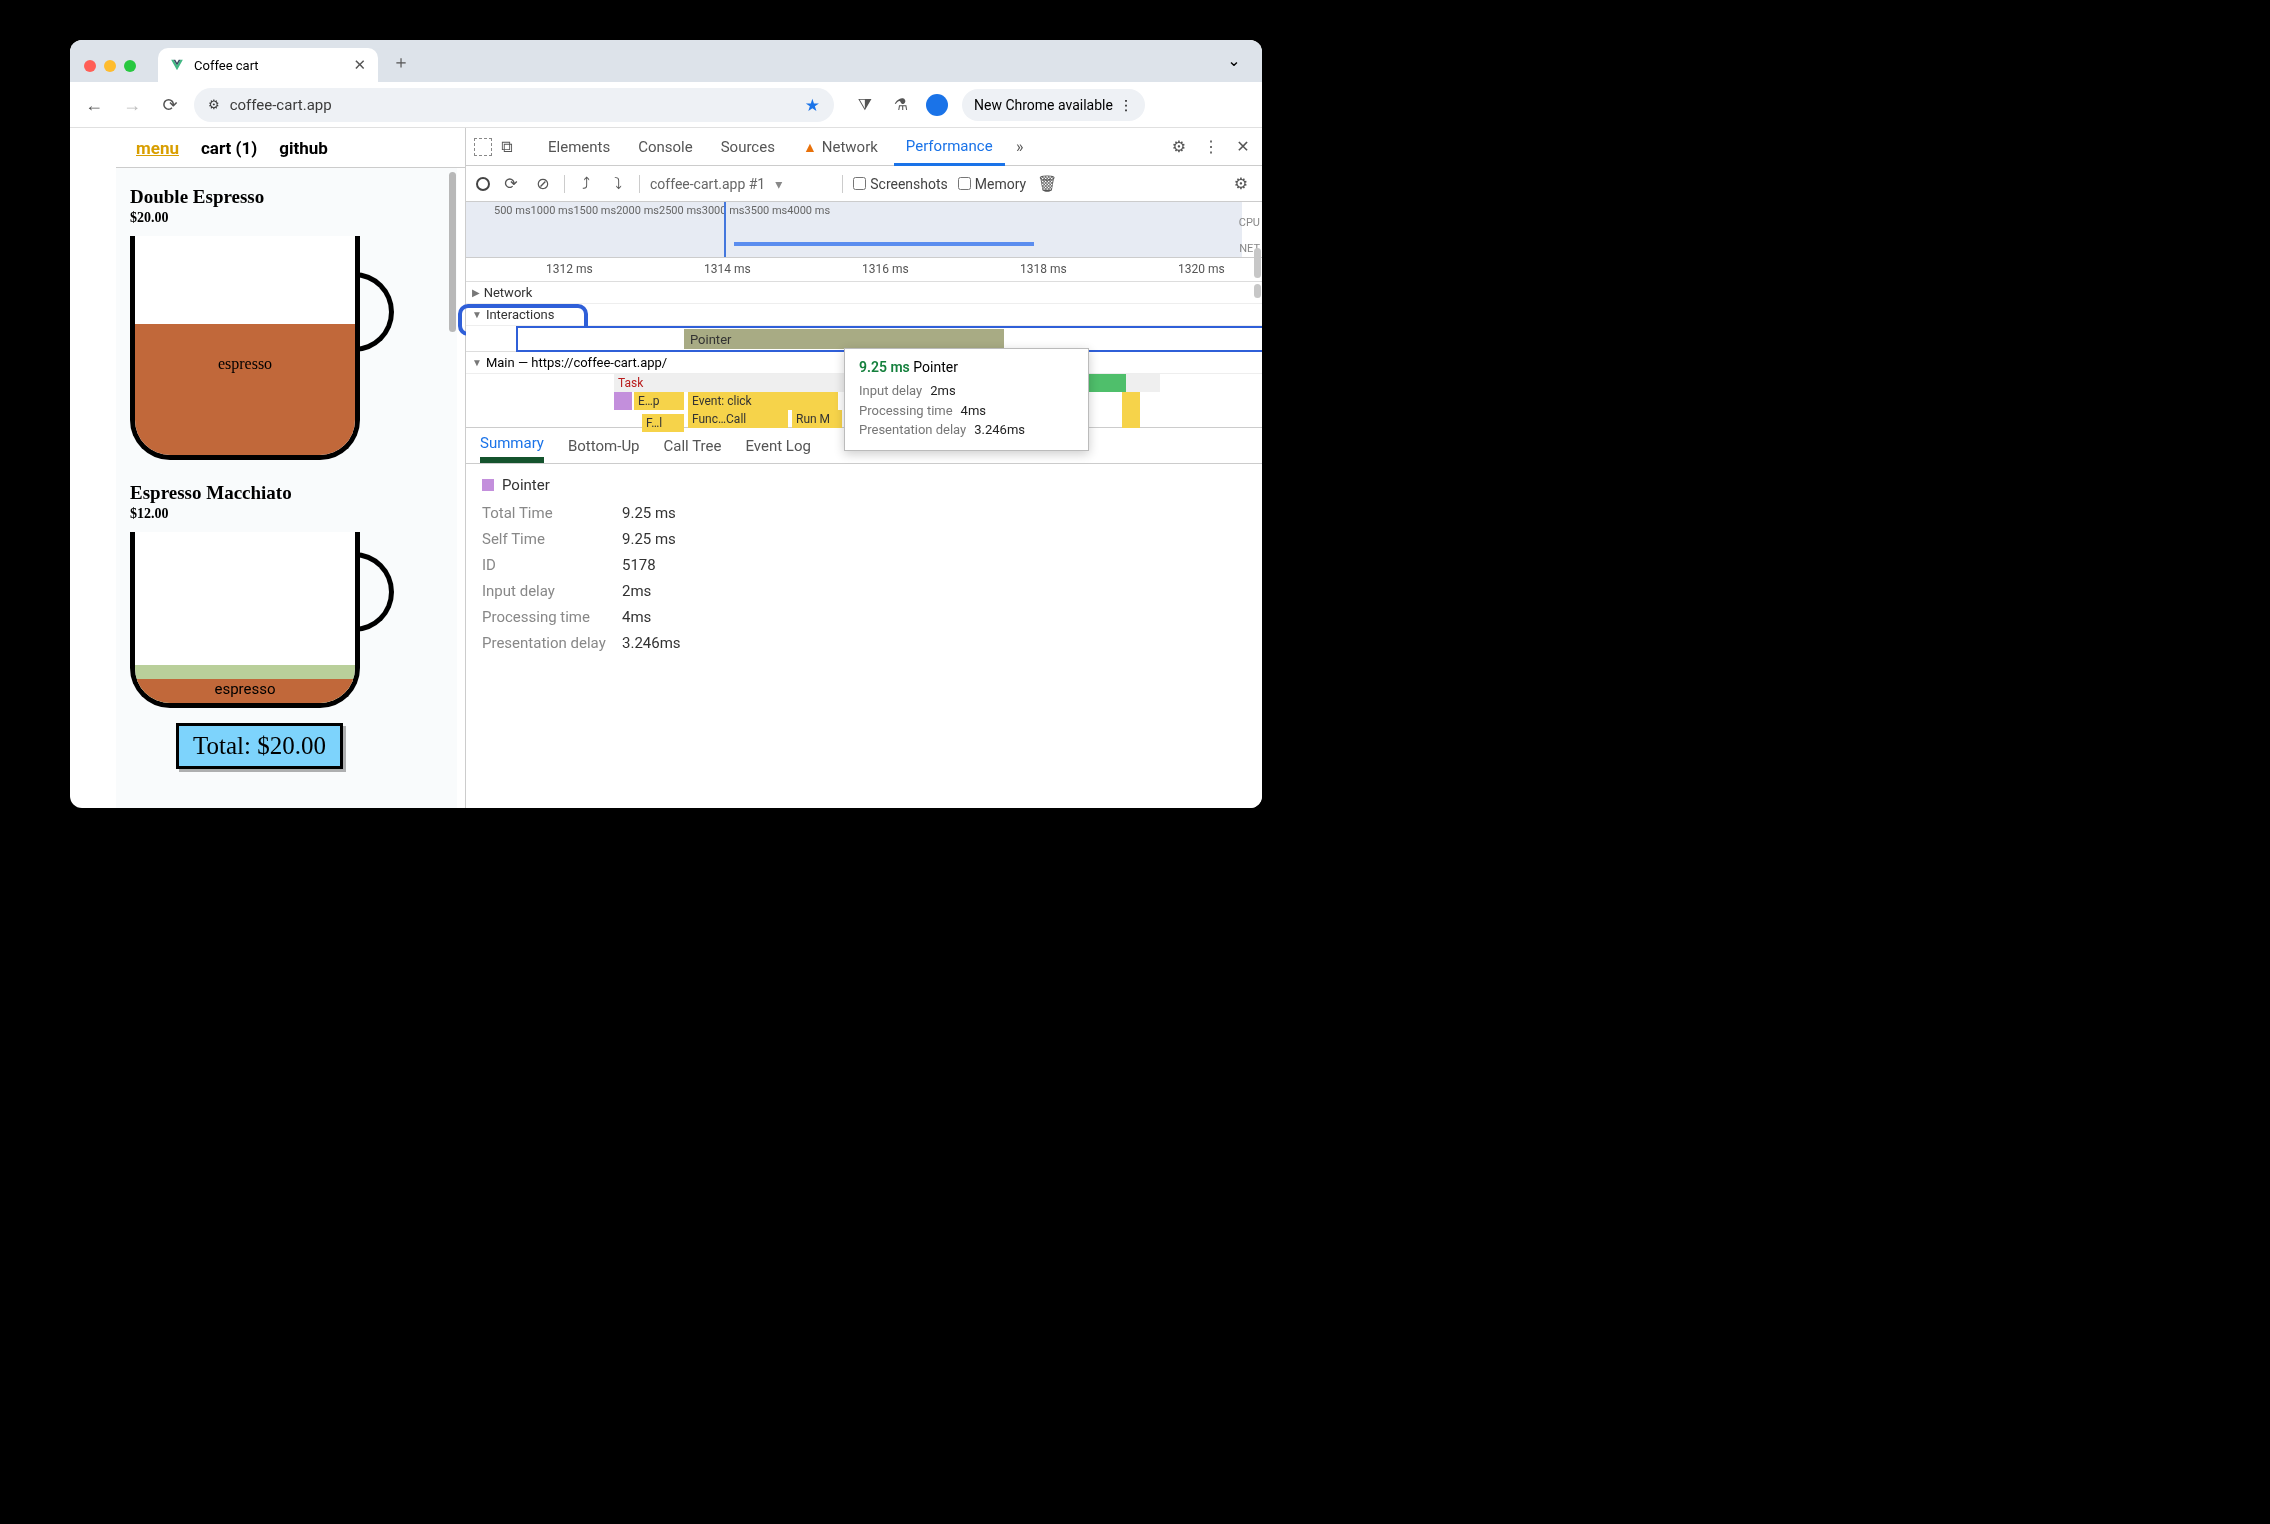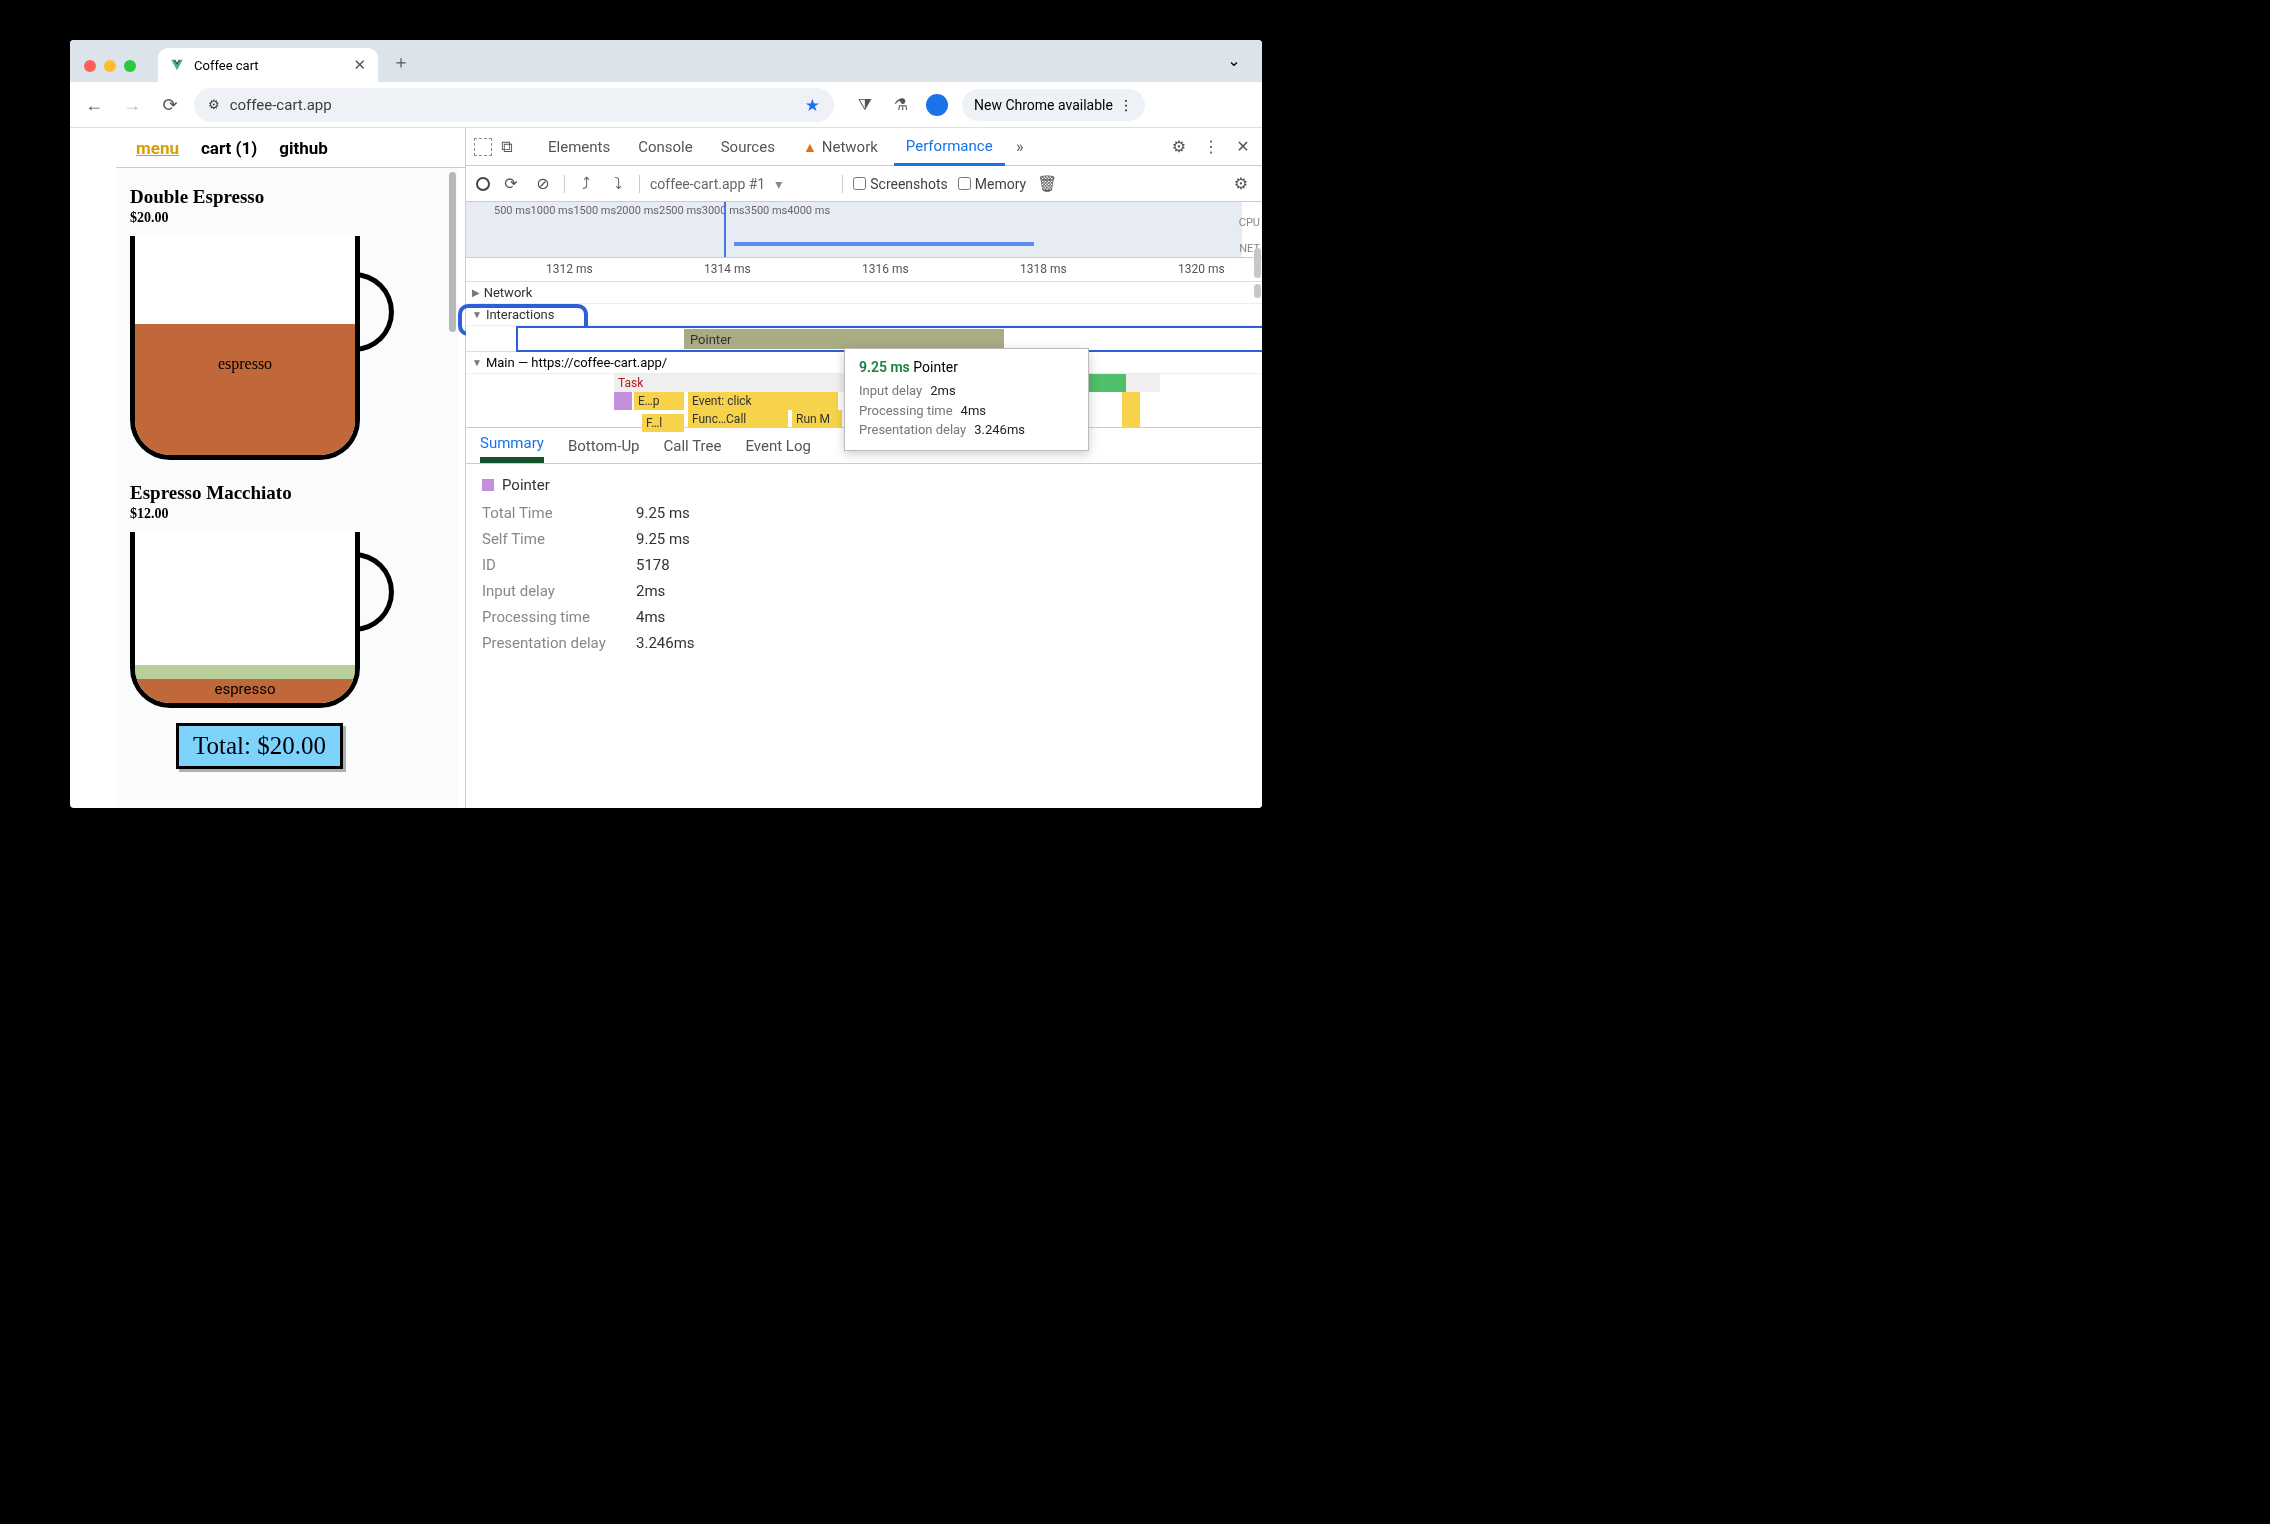--- a/index.html
+++ b/index.html
@@ -1,17 +1,17 @@
 <!DOCTYPE html>
 <html><head>
 <meta charset="utf-8">
 <style>
   * { box-sizing: border-box; margin: 0; padding: 0; font-family: -apple-system, BlinkMacSystemFont, "Segoe UI", Roboto, sans-serif; }
   body { background: #000; width: 1334px; height: 896px; position: relative; }
-  .window { position: absolute; left: 70px; top: 40px; width: 1192px; height: 768px; background: #fff; border-radius: 4px; overflow: hidden; box-shadow: 0 10px 40px rgba(0,0,0,.6); display:flex; flex-direction:column;}
+  .window { position: absolute; left: 70px; top: 40px; width: 1192px; height: 768px; background: #fff; border-radius: 12px; overflow: hidden; box-shadow: 0 10px 40px rgba(0,0,0,.6); display:flex; flex-direction:column;}
   .tabstrip { height: 42px; background:#dde3ea; display:flex; align-items:flex-end; padding:6px 8px 0 14px; gap:8px;}
   .traffic { display:flex; gap:8px; align-items:center; margin-right:14px; margin-bottom:10px;}
   .dot{width:12px;height:12px;border-radius:50%;}
   .red{background:#ff5f57;} .yellow{background:#febc2e;} .green{background:#28c840;}
   .tab { background:#fff; border-radius:10px 10px 0 0; height:34px; display:flex; align-items:center; padding:0 12px; gap:10px; min-width:220px; font-size:13px;}
   .vue-ico{width:14px;height:14px;}
   .tab .close{margin-left:auto; color:#555;font-size:15px;}
   .plus{margin-left:6px;margin-bottom:8px;color:#555;font-size:18px;}
   .menubtn{margin-left:auto;margin-bottom:8px;margin-right:6px;width:28px;height:28px;display:flex;align-items:center;justify-content:center;border-radius:6px;}
   .toolbar{height:46px;background:#fff;display:flex;align-items:center;padding:0 10px;gap:10px;border-bottom:1px solid #e0e0e0;}
@@ -72,21 +72,21 @@
   .tooltip{position:absolute;background:#fff;border:1px solid #bbb;box-shadow:0 3px 10px rgba(0,0,0,.2);padding:10px 14px;font-size:14px;z-index:20;}
   .tooltip .hdr{font-size:14px;margin-bottom:6px;}
   .tooltip .hdr b{color:#15803d;font-weight:600;}
   .tooltip .row2{display:flex;gap:8px;color:#777;font-size:13px;line-height:1.5;}
   .tooltip .row2 .v{color:#222;}
   .sum-tabs{height:36px;border-bottom:1px solid #ccc;display:flex;align-items:center;gap:24px;padding-left:14px;font-size:15px;color:#555;}
   .sum-tabs .active{color:#1a73e8;border-bottom:6px solid #14532d;height:100%;display:flex;align-items:center;}
   .summary{padding:12px 16px;font-size:15px;color:#333;}
   .summary .title{display:flex;align-items:center;gap:8px;margin-bottom:10px;}
   .sq{width:12px;height:12px;background:#c38fdc;}
-  .summary .srow{display:flex;gap:14px;margin:8px 0;}
+  .summary .srow{display:flex;margin:8px 0;}
   .summary .srow .k{color:#888;min-width:140px;}
   .sb{position:absolute;right:1px;width:7px;background:#c7c7c7;border-radius:4px;}
 </style>
 </head>
 <body>
 
 <div class="window">
   <div class="tabstrip">
     <div class="traffic">
       <div class="dot red"></div>

